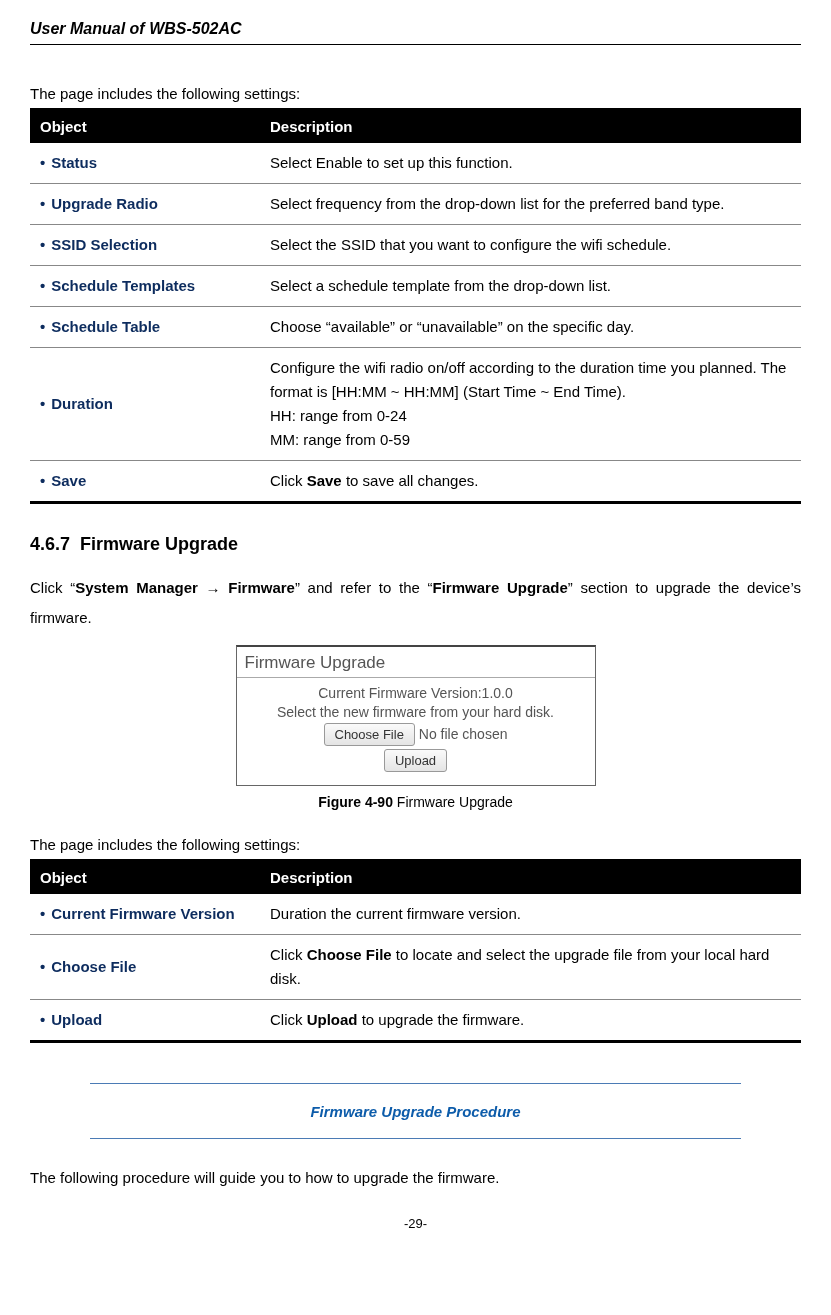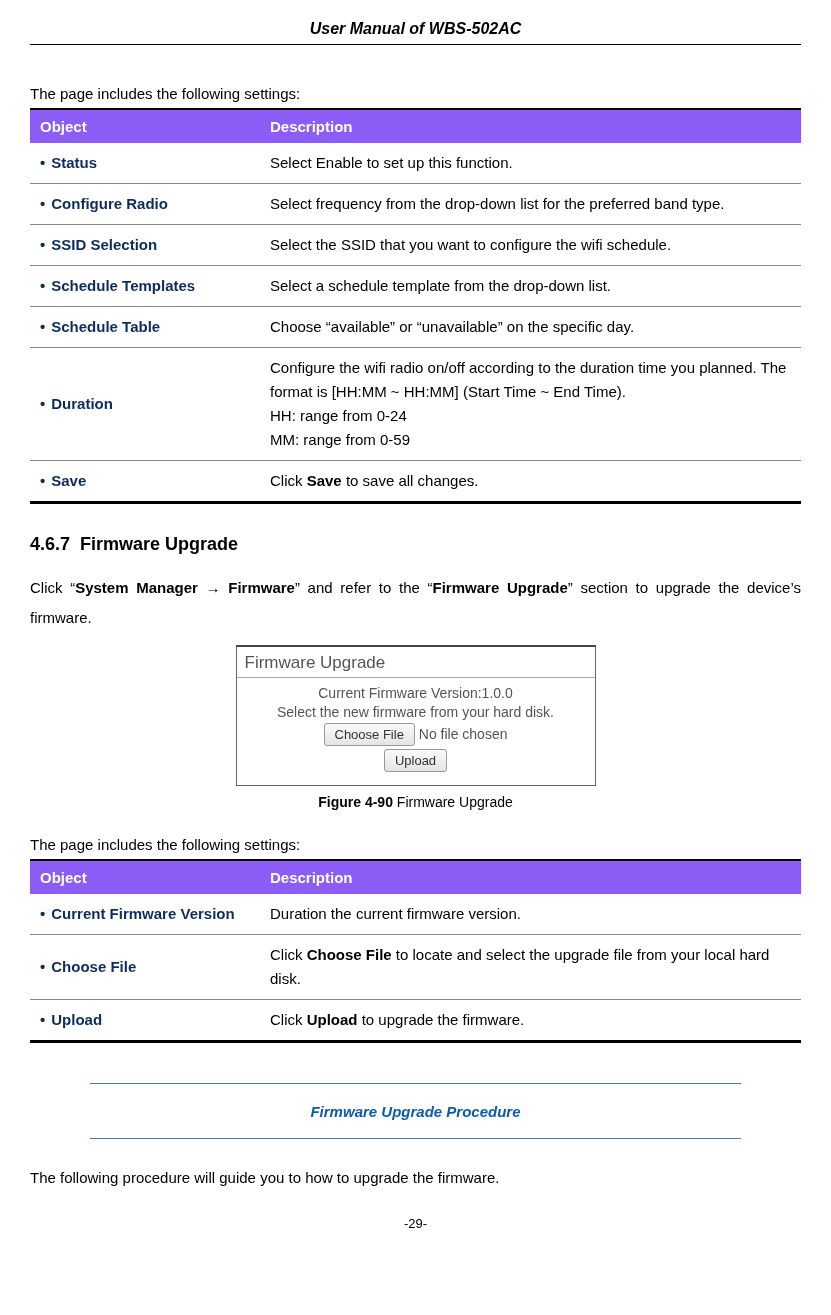--- a/index.html
+++ b/index.html
@@ -10,41 +10,41 @@
     font-size: 14px;
     color: #000;
     background: #fff;
     width: 831px;
   }
   .page {
     padding: 20px 30px 20px 30px;
     position: relative;
   }
   .header-title {
-    text-align: center;
+    text-align: left;
     font-style: italic;
     font-weight: bold;
     font-size: 16px;
     padding-bottom: 6px;
     border-bottom: 1px solid #000;
     margin-bottom: 40px;
   }
   .intro {
     font-size: 15px;
     margin: 10px 0 6px 0;
   }
   table.settings {
     width: 100%;
     border-collapse: collapse;
     border-top: 2px solid #000;
     border-bottom: 3px solid #000;
     margin-bottom: 30px;
   }
   table.settings th {
-    background: #8b5cf6;
+    background: #000000;
     color: #fff;
     text-align: left;
     padding: 8px 10px;
     font-size: 15px;
     font-weight: bold;
   }
   table.settings td {
     padding: 8px 10px;
     border-bottom: 1px solid #888;
     vertical-align: middle;
@@ -156,21 +156,21 @@
         <th>Object</th>
         <th>Description</th>
       </tr>
     </thead>
     <tbody>
       <tr>
         <td class="object-cell"><span class="bullet">•</span><span>Status</span></td>
         <td>Select Enable to set up this function.</td>
       </tr>
       <tr>
-        <td class="object-cell"><span class="bullet">•</span><span>Configure Radio</span></td>
+        <td class="object-cell"><span class="bullet">•</span><span>Upgrade Radio</span></td>
         <td>Select frequency from the drop-down list for the preferred band type.</td>
       </tr>
       <tr>
         <td class="object-cell"><span class="bullet">•</span><span>SSID Selection</span></td>
         <td>Select the SSID that you want to configure the wifi schedule.</td>
       </tr>
       <tr>
         <td class="object-cell"><span class="bullet">•</span><span>Schedule Templates</span></td>
         <td>Select a schedule template from the drop-down list.</td>
       </tr>

